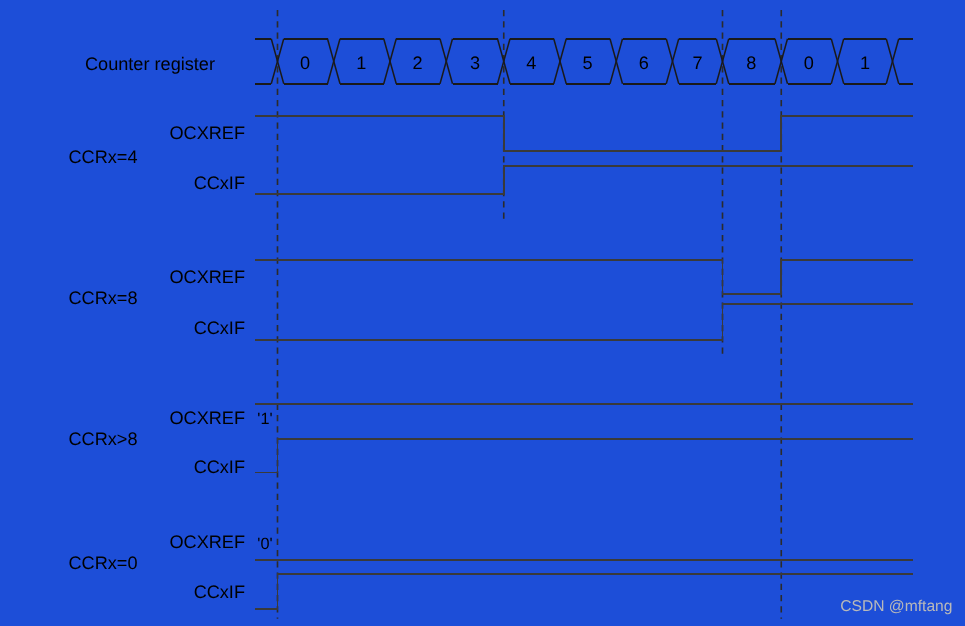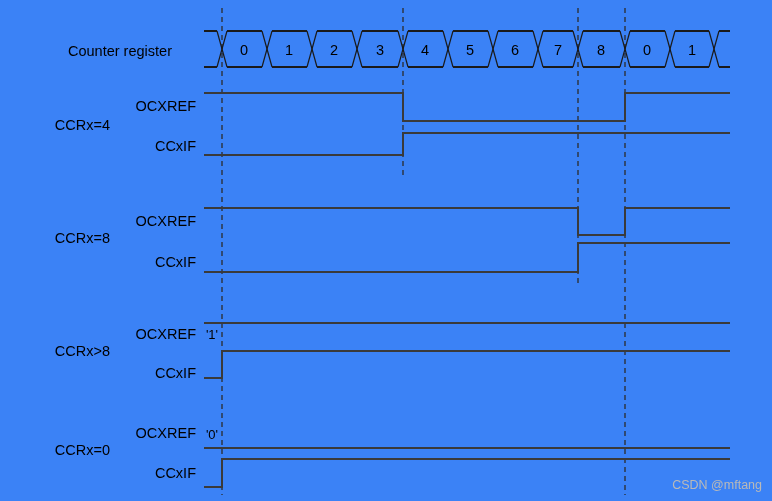--- a/index.html
+++ b/index.html
@@ -8,21 +8,21 @@
     background: #ffffff;
   }
   body {
     font-family: "Liberation Sans", sans-serif;
     color: #000000;
   }
   #diagram-root {
     position: relative;
     width: 772px;
     height: 501px;
-    background: #3b82f6;
+    background: #1d4ed8;
     overflow: hidden;
   }
   svg.canvas {
     position: absolute;
     left: 0;
     top: 0;
     width: 772px;
     height: 501px;
   }
   .wire {

